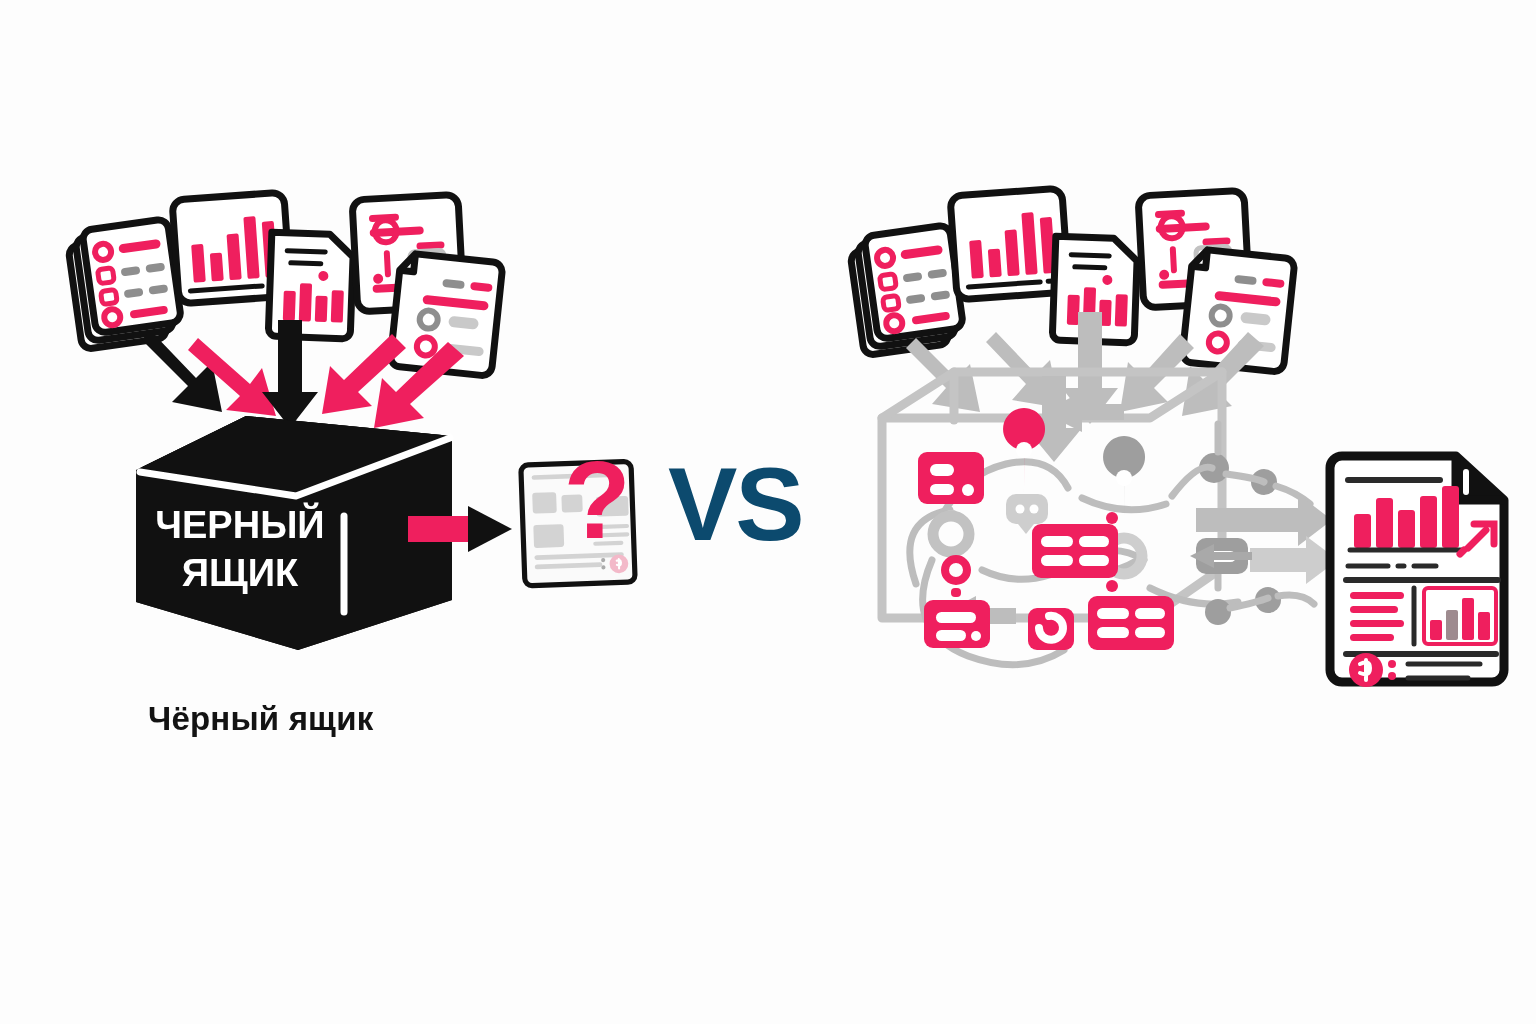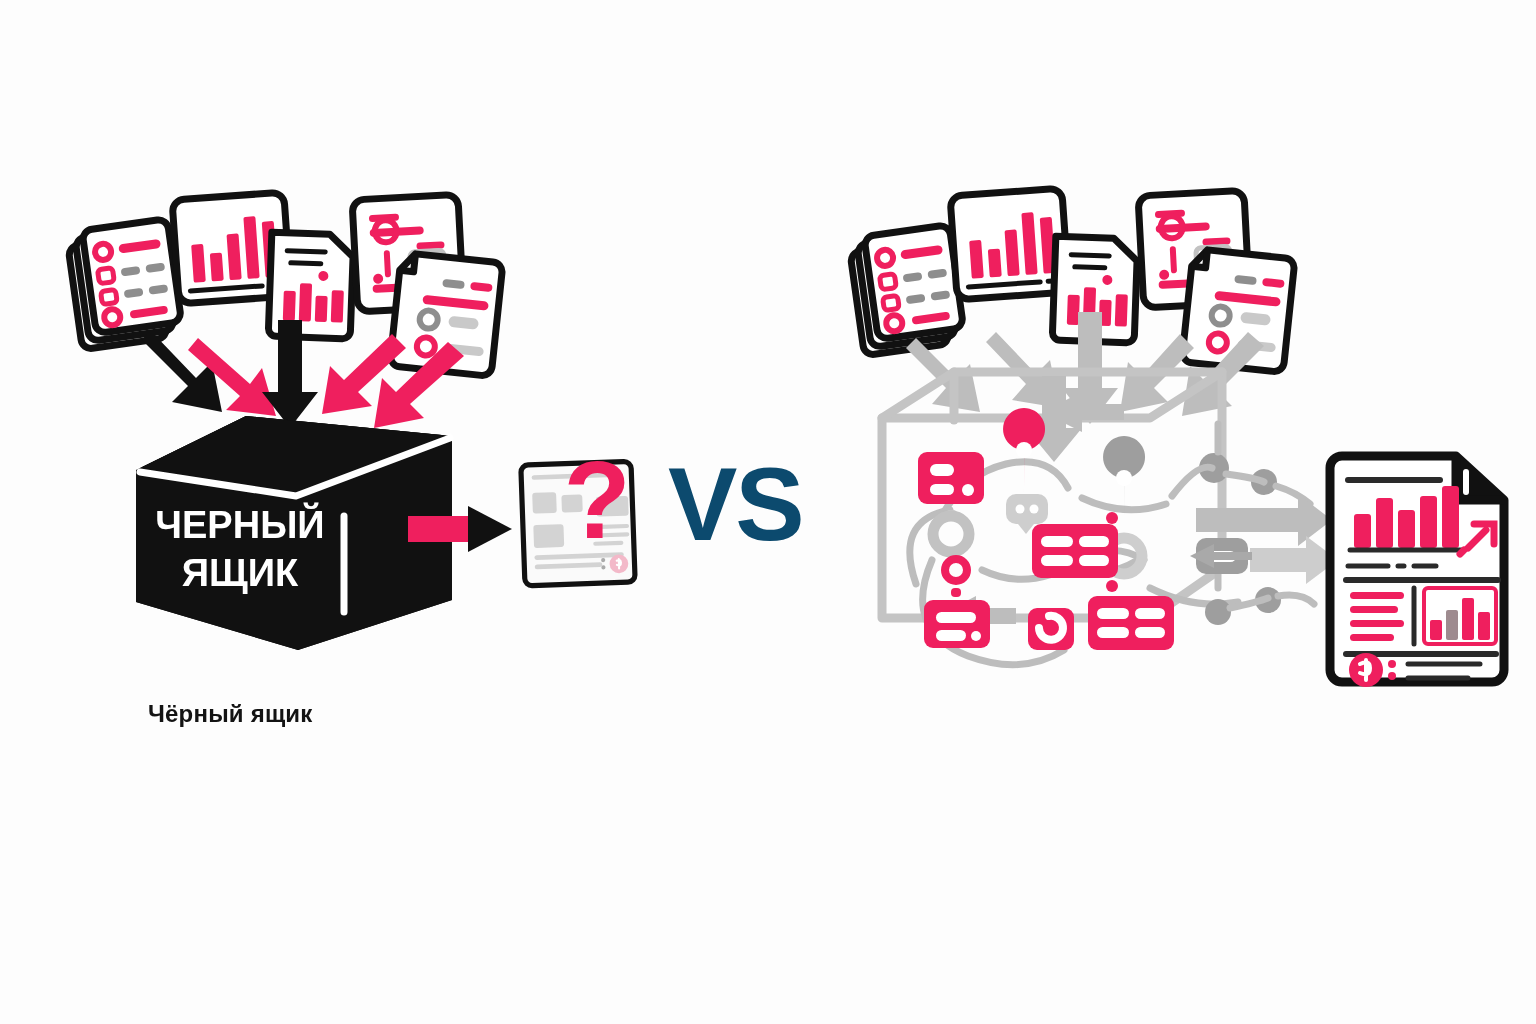--- a/index.html
+++ b/index.html
@@ -9,21 +9,21 @@
     font-family:"Liberation Sans","DejaVu Sans",sans-serif;
     overflow:hidden;
   }
   .stage{position:relative;width:1536px;height:1024px;}
   .panel{position:absolute;top:0;height:1024px;}
   .panel-left{left:0;width:700px;}
   .panel-right{left:820px;width:716px;}
 
   .caption{
     position:absolute;
-    font-size:24px;
+    font-size:33px;
     font-weight:bold;
     color:#131313;
     letter-spacing:.2px;
     white-space:nowrap;
   }
   .cap-left{left:148px;top:700px;}
 
   .vs{
     position:absolute;
     left:668px;top:452px;

